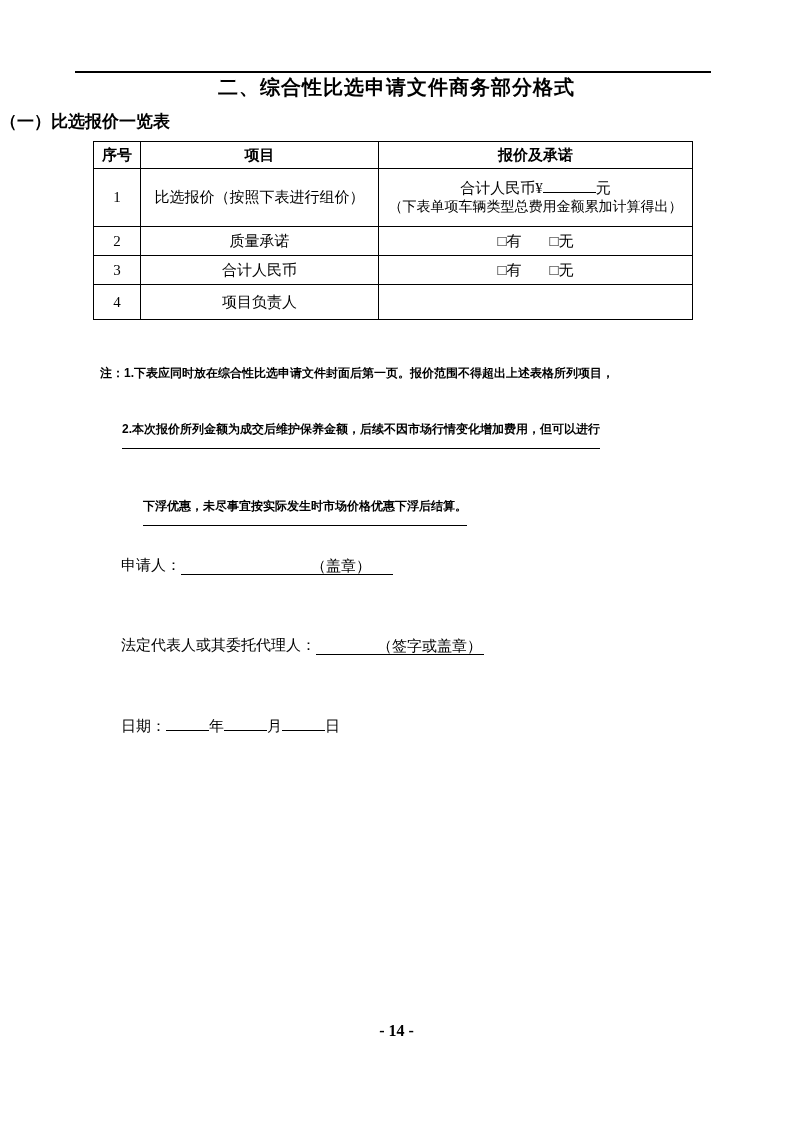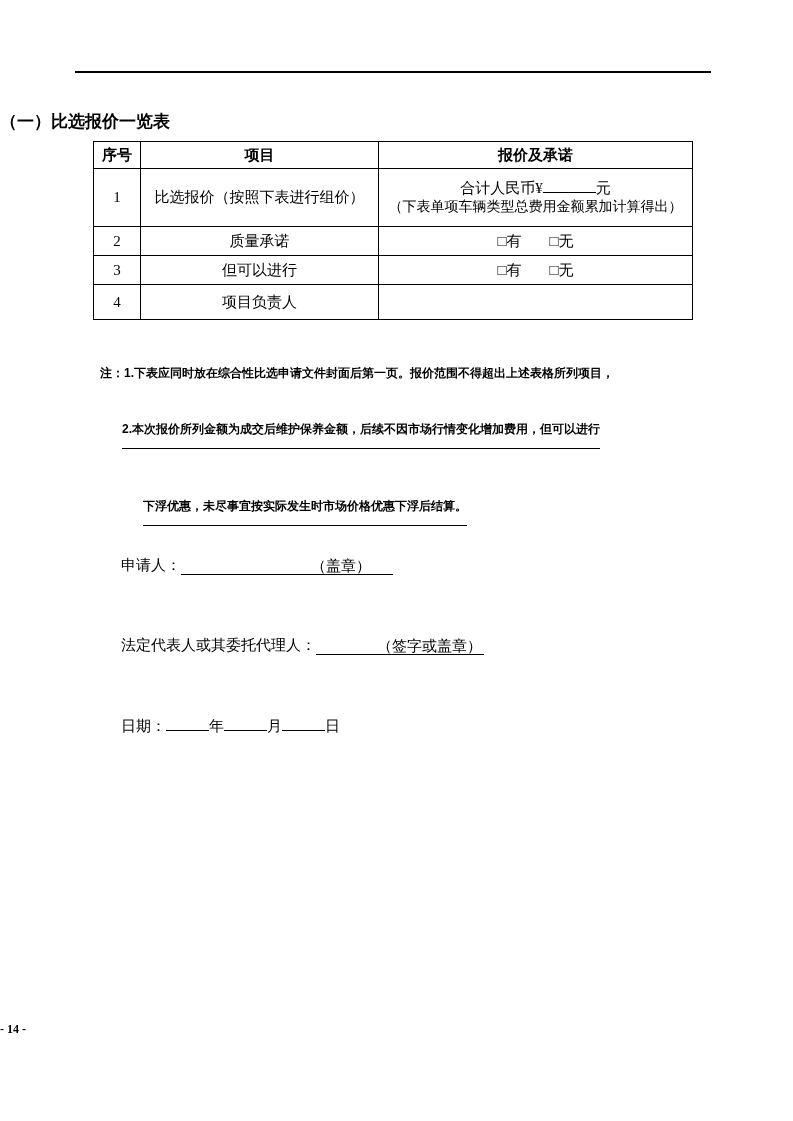--- a/index.html
+++ b/index.html
@@ -103,31 +103,33 @@
     height: 18px;
     vertical-align: bottom;
     text-align: right;
   }
   .applicant-fill { width: 212px; padding-right: 22px; }
   .representative-fill { width: 168px; padding-right: 2px; }
   .date-blank { width: 43px; height: 15px; }
   .page-number {
     position: absolute;
     left: 0; top: 1022px; width: 100%;
-    font-size: 12px;
+    text-align: center;
+    font-size: 16px;
     font-weight: bold;
   }
 </style>
 </head>
 <body>
 
 <div class="page">
 
   <div class="top-rule"></div>
 
+  <div class="doc-title">二、综合性比选申请文件商务部分格式</div>
   <div class="doc-subtitle">（一）比选报价一览表</div>
 
   <table class="quote-table">
     <colgroup>
       <col class="col-no">
         <col class="col-item">
         <col class="col-quote">
     </colgroup>
     <tbody>
         <tr class="row-header">
@@ -148,21 +150,21 @@
       <td>质量承诺</td>
       <td>
         <div class="checkbox-group">
           <span class="checkbox-option"><span class="box">□</span><span>有</span></span>
           <span class="checkbox-option"><span class="box">□</span><span>无</span></span>
         </div>
       </td>
     </tr>
     <tr class="row-3">
       <td>3</td>
-      <td>但可以进行</td>
+      <td>合计人民币</td>
       <td>
         <div class="checkbox-group">
           <span class="checkbox-option"><span class="box">□</span><span>有</span></span>
           <span class="checkbox-option"><span class="box">□</span><span>无</span></span>
         </div>
       </td>
     </tr>
     <tr class="row-4">
       <td>4</td>
       <td>项目负责人</td>

